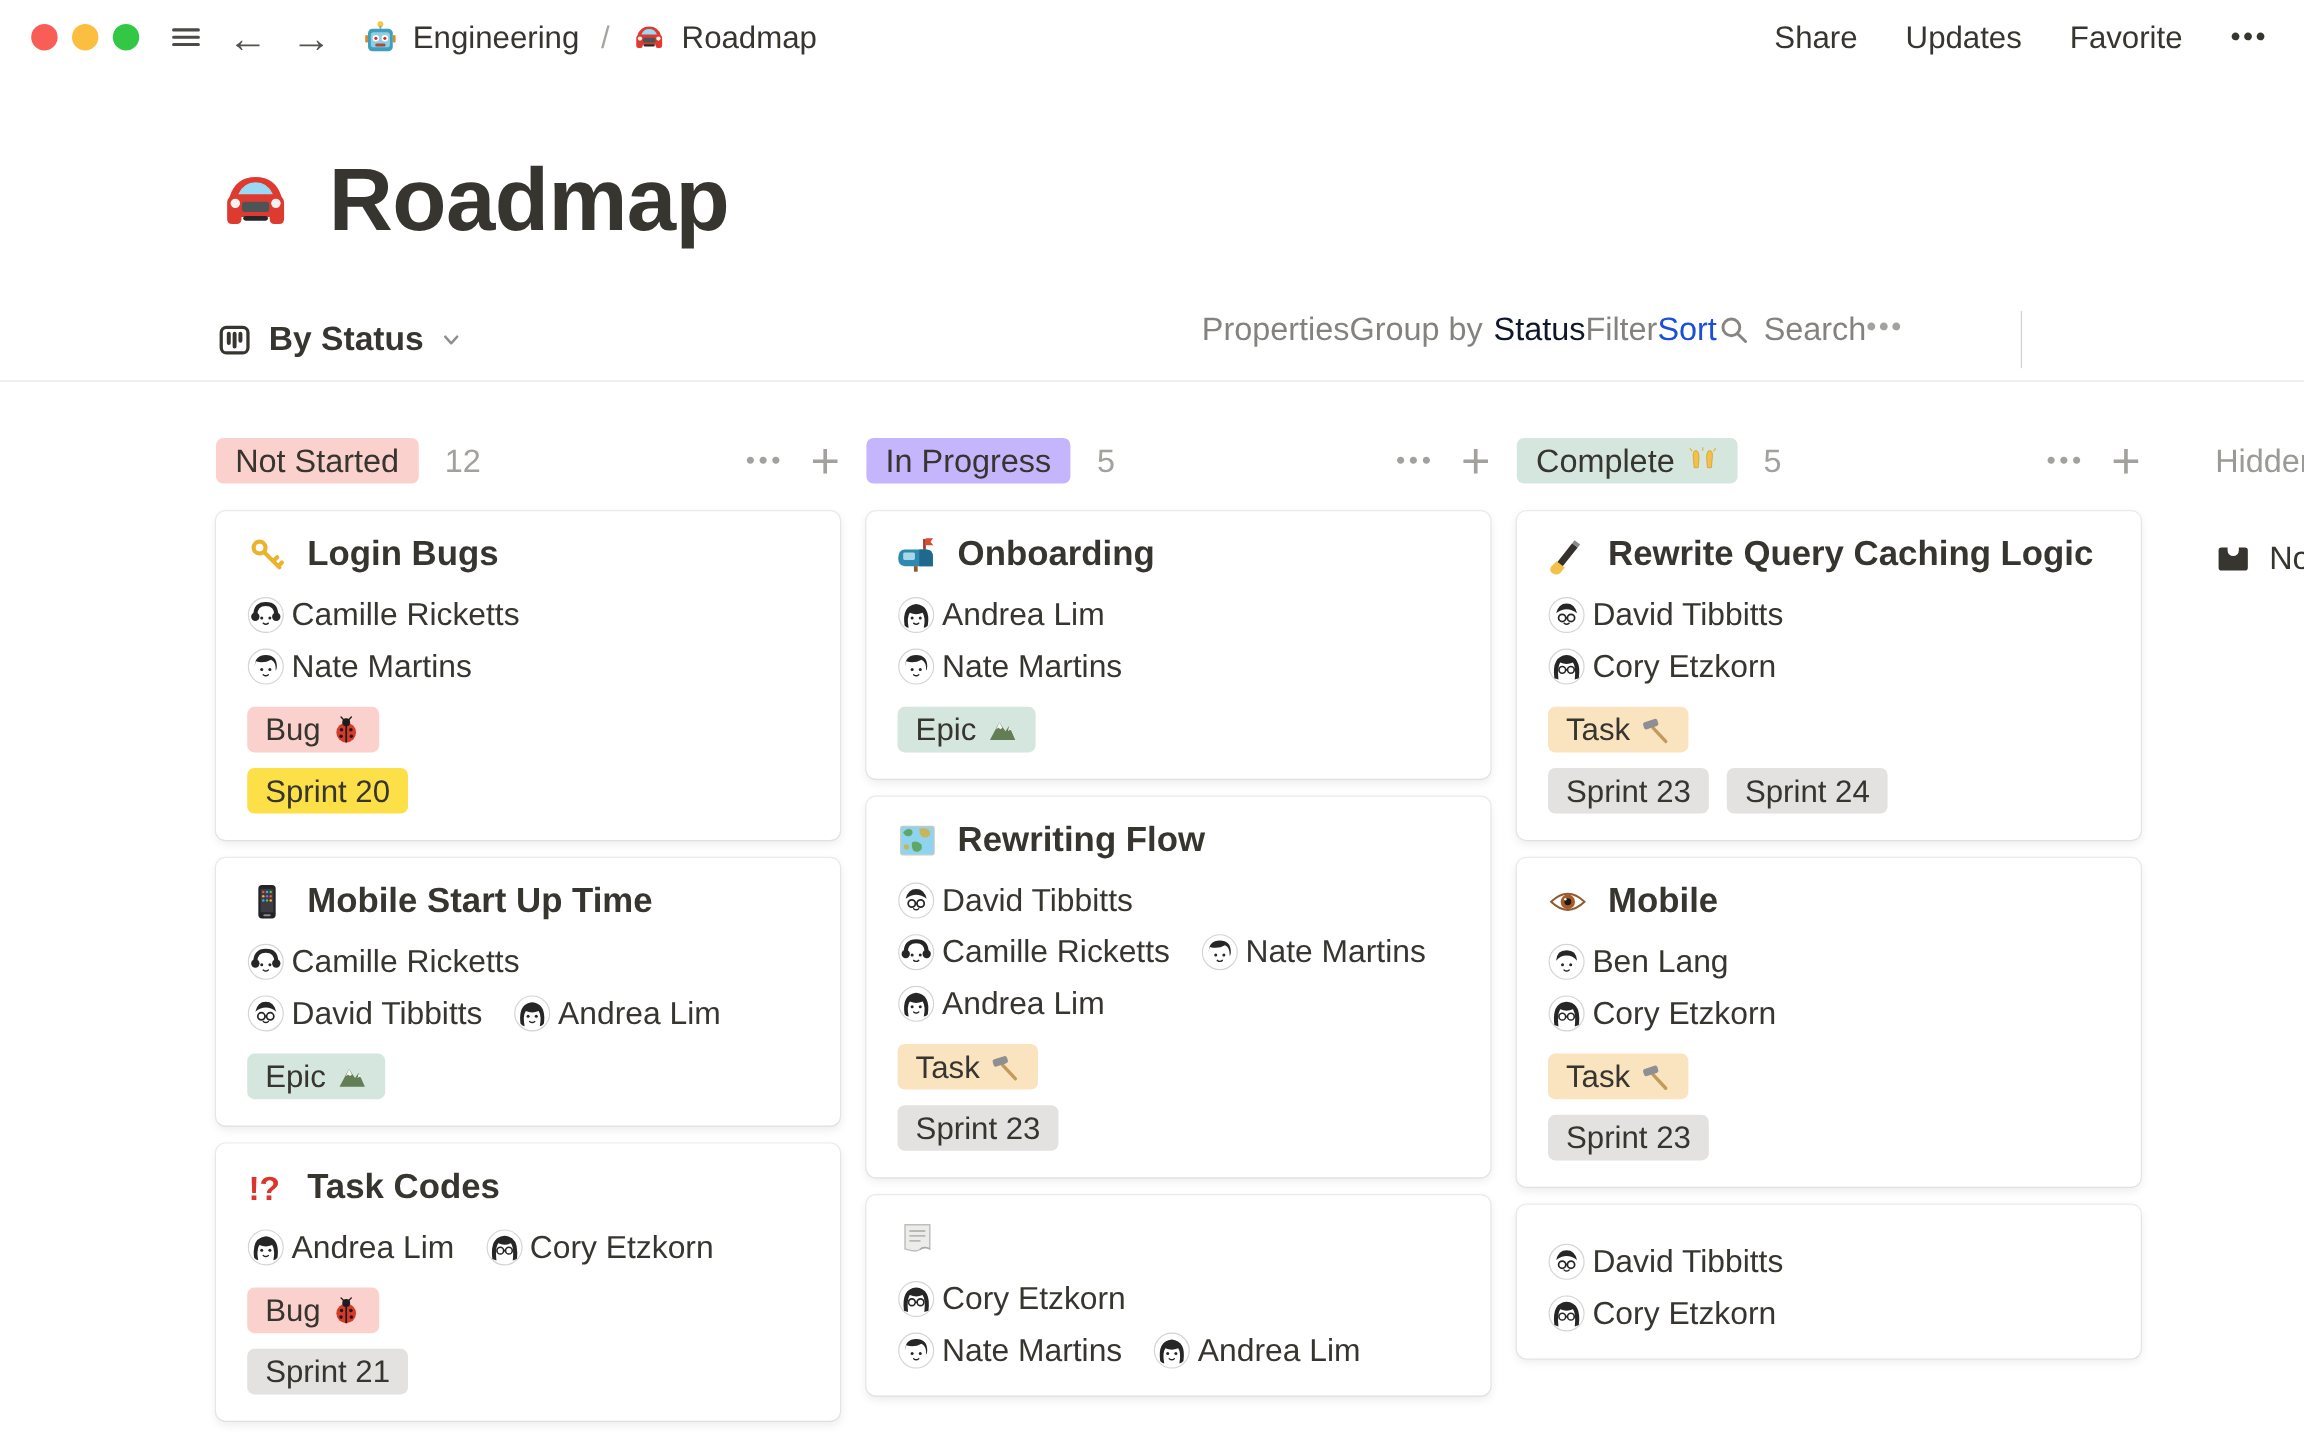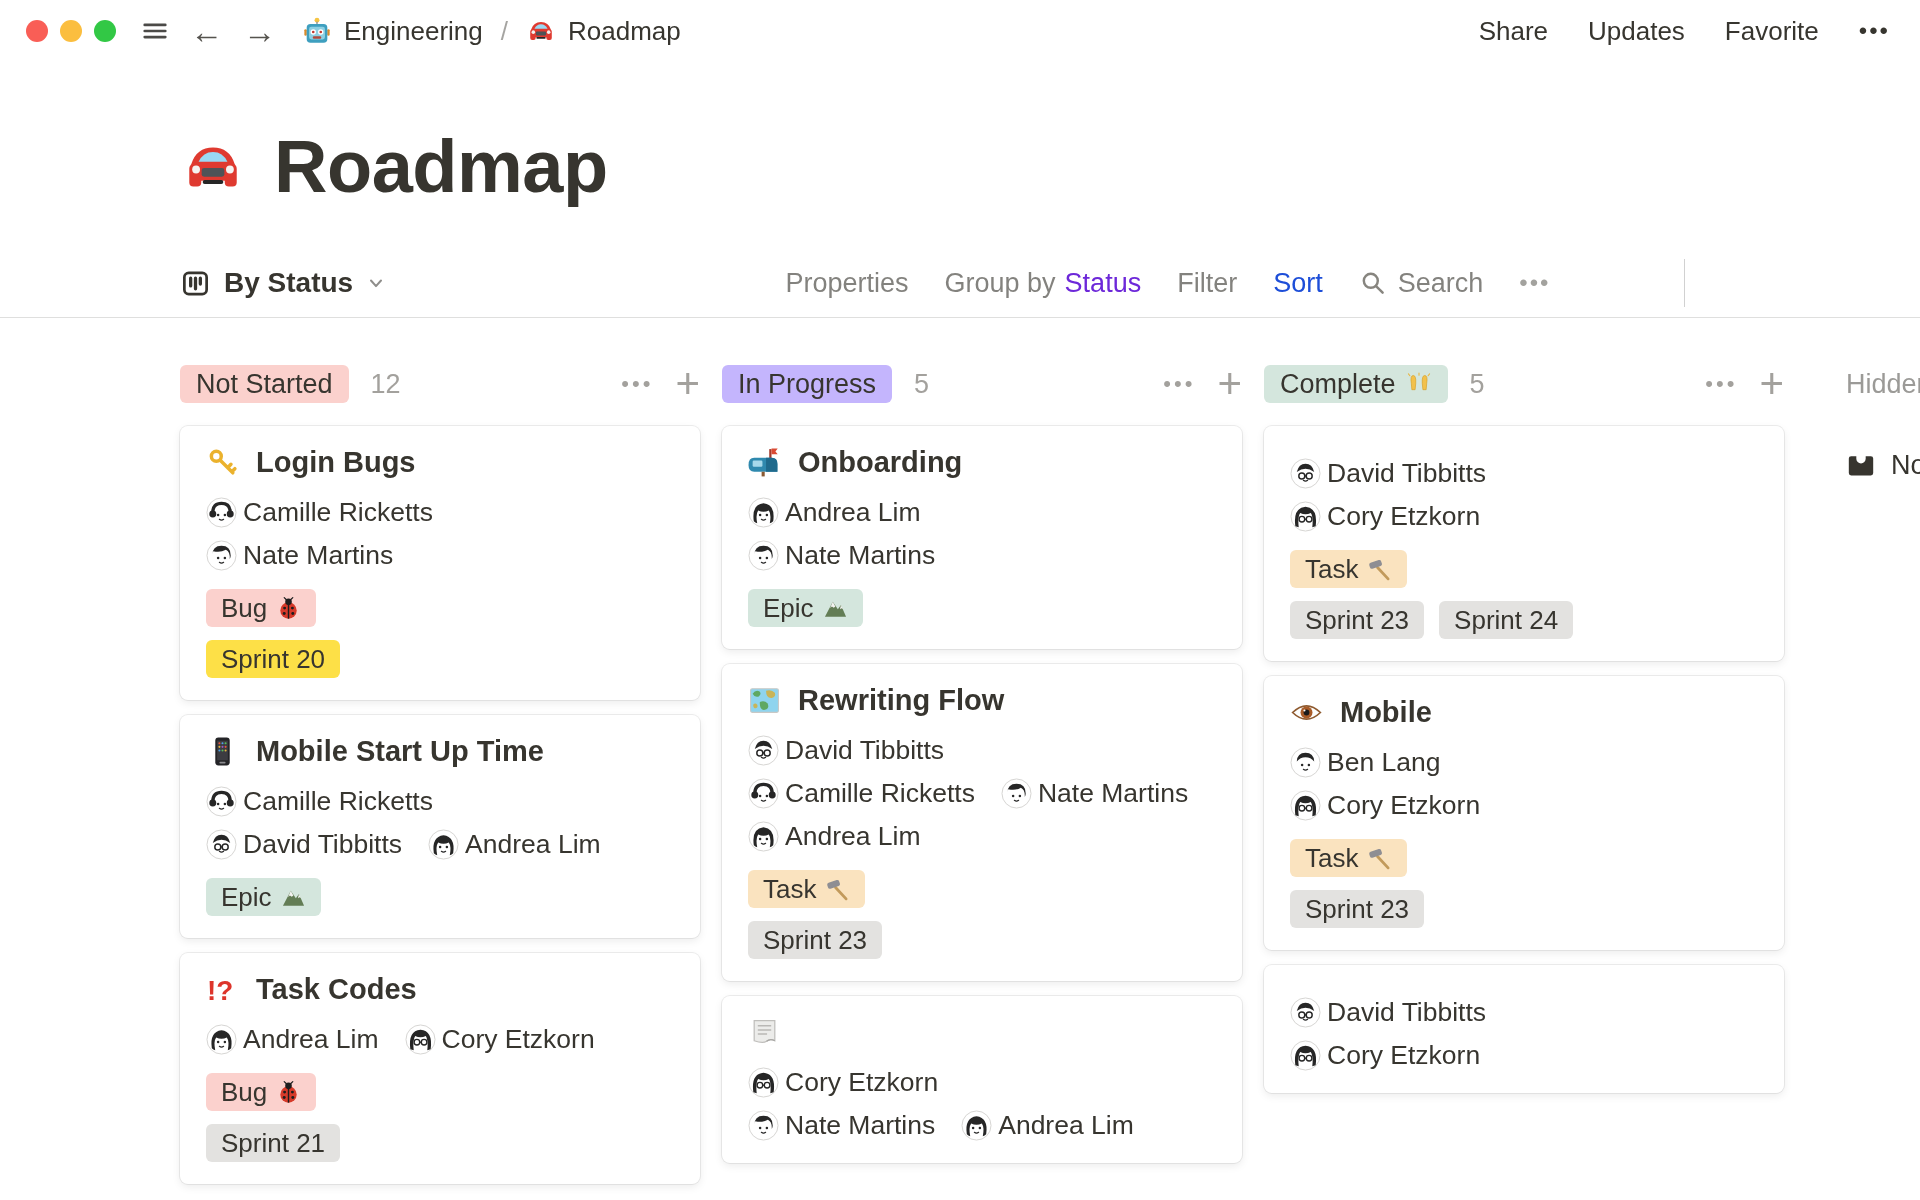--- a/index.html
+++ b/index.html
@@ -25,24 +25,24 @@
   .page-title-row { display:flex; align-items:center; gap:28px; margin:62px 0 0 180px; }
   .page-emoji svg { width:66px; height:66px; display:block; }
   h1 { font-size:74px; font-weight:700; letter-spacing:-0.5px; color:#37352F; }
 
   
   .toolbar-outer { border-bottom:1px solid rgba(55,53,47,.16); margin-top:50px; }
   .toolbar { display:flex; align-items:center; padding:0 192px 10px 180px; }
   .view-switch { display:flex; align-items:center; gap:13px; font-size:28px; font-weight:600; }
   .view-switch .vs-icon svg { width:31px; height:31px; display:block; }
   .chev { display:flex; } .chev svg { width:20px; height:20px; color:#8F8E8B; }
-  .toolbar-right { margin-left:auto; display:flex; align-items:center; gap:36px;
+  .toolbar-right { margin-left:auto; display:flex; align-items:flex-start; 
      font-size:27px; color:rgba(55,53,47,.62); }
   .groupby { display:flex; gap:9px; }
-  .groupby .gb-value { color:#6d28d9; }
+  .groupby .gb-value { color:#0f172a; }
   .sort-item { color:#1d4ed8; }
   .searchbox { display:flex; align-items:center; gap:11px; }
   .searchbox .s-icon svg { width:28px; height:28px; display:block; }
   .tb-more { letter-spacing:2px; color:#A3A29E; font-size:24px; }
   .new-btn { display:flex; align-items:stretch; border-radius:6px; overflow:hidden;
      color:#fff; height:48px; }
   .new-main { display:flex; align-items:center; padding:0 21px; font-weight:600; font-size:27px; }
   .new-chev { display:flex; align-items:center; justify-content:center; width:44px;
      border-left:1px solid rgba(0,0,0,.18); }
   .new-chev svg { width:22px; height:22px; color:#fff; }
@@ -657,20 +657,30 @@
           </span>
       </span>
       <span class="col-count">5</span>
       <span class="col-actions">
         <span class="col-more">•••</span>
         <span class="col-plus">+</span>
       </span>
     </div>
     <div class="cards">
         <div class="card">
+          <div class="card-title">
+            <span class="card-emoji">
+              <svg viewBox="0 0 32 32">
+                <path d="M3.5 27 L19.5 6.5 l4.5 3.5 L8 30z" fill="#35322E"></path>
+                <path d="M19.5 6.5 l2-2.5 4.5 3.5 -2 2.5z" fill="#8A8A8E"></path>
+                <path d="M4 31 q-3.5-2 -1.5-5.5 l4.5-4.5 6.5 5 -3.5 4.5 q-3 2.5-6 0.5z" fill="#F2C14B"></path>
+              </svg>
+            </span>
+            <span>Rewrite Query Caching Logic</span>
+          </div>
           <div class="person-row">
             <span class="person">
               <span class="avatar">
                 <svg viewBox="0 0 32 32">
                   <circle cx="16" cy="16" r="15" fill="#fff" stroke="#D5D4D2"></circle>
                   <path d="M7 14.5 q2-8.5 9-8.5 q7 0 9 8.5 q-4.5-3.5-9-3.5 q-4.5 0-9 3.5z" fill="#262626"></path>
                   <g fill="none" stroke="#262626" stroke-width="1.5">
                     <circle cx="12.2" cy="18.5" r="3.1"></circle>
                     <circle cx="19.8" cy="18.5" r="3.1"></circle>
                     <path d="M15.3 18.5 h1.4"></path>

